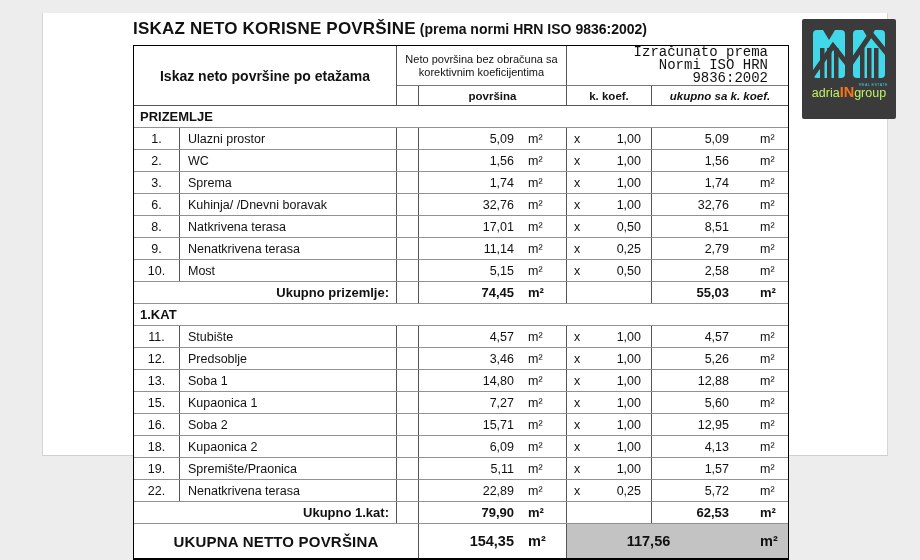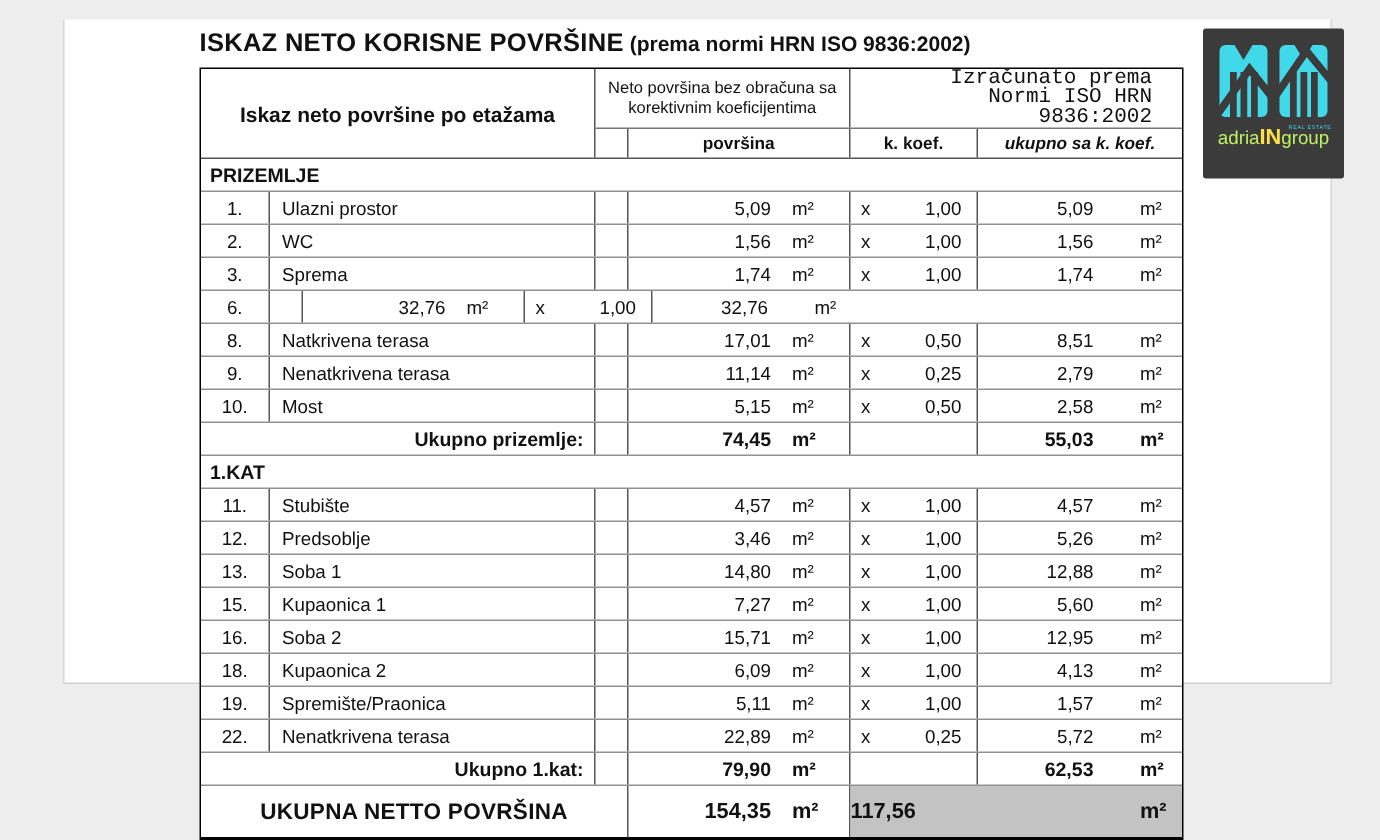--- a/index.html
+++ b/index.html
@@ -71,33 +71,33 @@
 
   
   .grand-row{display:flex;box-sizing:border-box;height:34px;border-bottom:none;}
   .g-label{width:285px;border-right:1px solid #555;box-sizing:border-box;
     display:flex;align-items:center;justify-content:center;font-weight:bold;font-size:15px;letter-spacing:0.2px;}
   .g-area{width:148px;border-right:1px solid #555;box-sizing:border-box;display:flex;align-items:center;
     font-weight:bold;font-size:14.5px;}
   .g-area .val{flex:1;text-align:right;padding-right:14px;}
   .g-area .unit{width:38px;text-align:left;}
   .g-gray{flex:1;background:#c3c3c3;display:flex;align-items:center;font-weight:bold;font-size:14.5px;}
-  .g-gray .val{flex:1;text-align:left;padding-right:14px;}
+  .g-gray .val{flex:1;text-align:center;padding-right:14px;}
   .g-gray .unit{width:44px;text-align:left;padding-left:16px;box-sizing:border-box;}
 
   
   .logo{
     position:absolute;left:759px;top:6px;width:94px;height:100px;
     background:#3b3b3b;border-radius:2px;
     display:flex;flex-direction:column;align-items:center;
   }
   .logo svg{display:block;margin-top:7px;}
   .logo-text{position:relative;margin-top:1px;white-space:nowrap;line-height:14px;}
   .lt-adria{color:#bef264;font-size:12.5px;}
-  .lt-in{color:#fde047;font-size:14.5px;font-weight:bold;}
+  .lt-in{color:#f97316;font-size:14.5px;font-weight:bold;}
   .lt-group{color:#bef264;font-size:12.5px;}
   .lt-tag{position:absolute;top:-3px;right:-2px;color:#41d9e9;font-size:8px;
     transform:scale(0.45);transform-origin:right top;letter-spacing:1px;}
 </style>
 </head>
 <body>
 
 <div class="page">
 
   <div class="doc-title">
@@ -171,20 +171,21 @@
             <div class="x">x</div>
             <div class="kval">1,00</div>
           </div>
           <div class="cell c-total">
             <div class="val">1,74</div>
             <div class="unit">m²</div>
           </div>
         </div>
         <div class="row data-row">
           <div class="cell c-num">6.</div>
+          <div class="cell c-desc">Kuhinja/ /Dnevni boravak</div>
           <div class="cell c-gap"></div>
           <div class="cell c-area">
             <div class="val">32,76</div>
             <div class="unit">m²</div>
           </div>
           <div class="cell c-koef">
             <div class="x">x</div>
             <div class="kval">1,00</div>
           </div>
           <div class="cell c-total">

